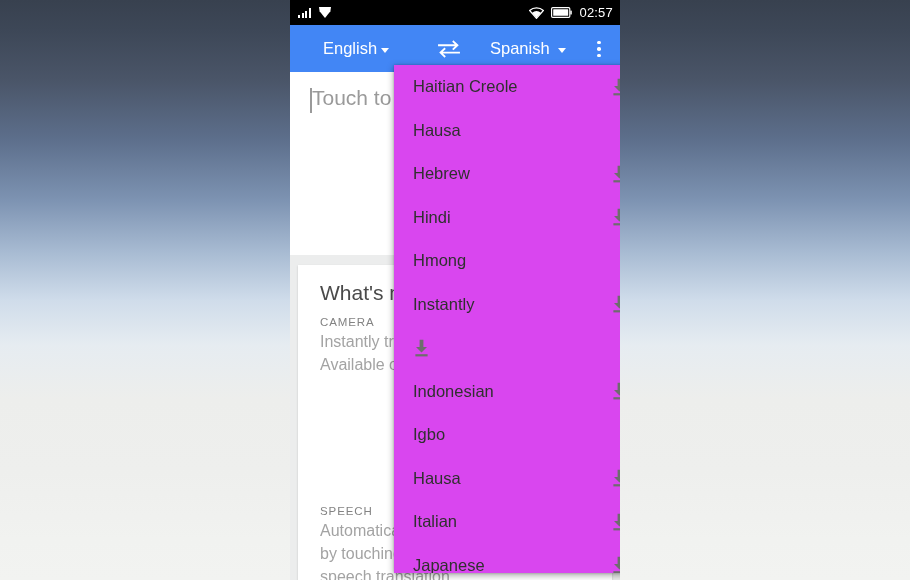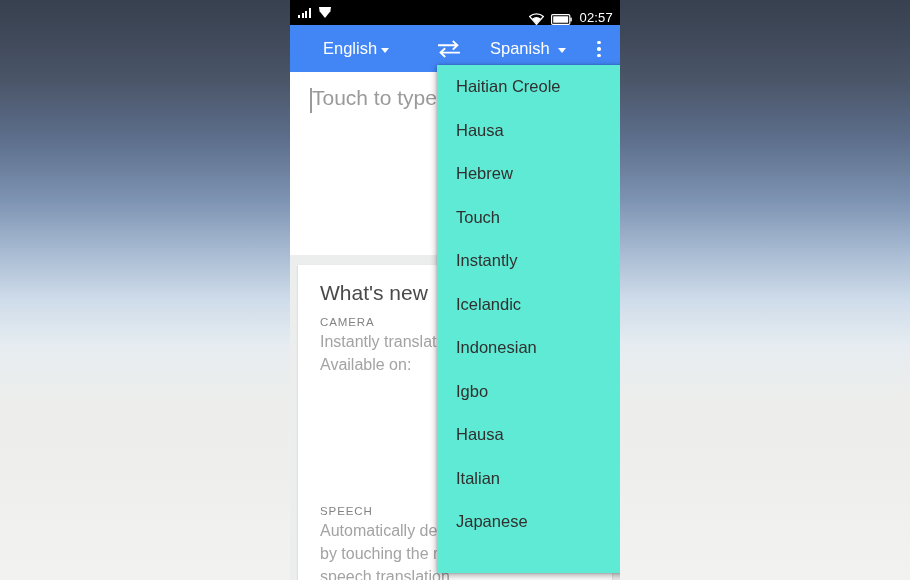--- a/index.html
+++ b/index.html
@@ -59,21 +59,21 @@
     height: 25px;
     display: flex;
     align-items: center;
     gap: 7px;
   }
   .sb-right {
     position: absolute;
     right: 7px; top: 0;
     height: 25px;
     display: flex;
-    align-items: flex-end;
+    align-items: center;
     gap: 7px;
   }
   .sb-time {
     font-size: 13px;
     color: #ffffff;
     letter-spacing: 0.2px;
     font-family: "Liberation Sans", sans-serif;
   }
 
   
@@ -211,25 +211,24 @@
   #speech-sec { position: absolute; left: 22px; top: 240px; }
   #speech-sec .news-body { margin-top: 4px; }
 
   
   #dropdown {
     position: absolute;
     left: 104px;
     top: 65px;
     width: 254px;
     height: 508px;
-    background: #5eead4;
+    background: #d946ef;
     box-shadow: 0 2px 7px rgba(0,0,0,0.38), 0 0 2px rgba(0,0,0,0.2);
     overflow: hidden;
     z-index: 20;
-    margin-left: 43px;
   }
   .dd-item {
     position: relative;
     height: 43.5px;
     display: flex;
     align-items: center;
     padding-left: 19px;
     padding-right: 14px;
     box-sizing: border-box;
   }
@@ -349,31 +348,37 @@
         <span class="dd-label">Hausa</span>
       </div>
       <div class="dd-item">
         <span class="dd-label">Hebrew</span>
         <svg class="dl-icon" viewBox="0 0 17 18">
           <path d="M6.6 0.8 H10.4 V8 H14 L8.5 13.6 L3 8 H6.6 Z" fill="#6d6d6d"></path>
           <rect x="2.4" y="15.2" width="12.2" height="2.2" fill="#6d6d6d"></rect>
         </svg>
       </div>
       <div class="dd-item">
-        <span class="dd-label">Touch</span>
+        <span class="dd-label">Hindi</span>
+        <svg class="dl-icon" viewBox="0 0 17 18">
+          <path d="M6.6 0.8 H10.4 V8 H14 L8.5 13.6 L3 8 H6.6 Z" fill="#6d6d6d"></path>
+          <rect x="2.4" y="15.2" width="12.2" height="2.2" fill="#6d6d6d"></rect>
+        </svg>
+      </div>
+      <div class="dd-item">
+        <span class="dd-label">Hmong</span>
       </div>
       <div class="dd-item">
         <span class="dd-label">Instantly</span>
         <svg class="dl-icon" viewBox="0 0 17 18">
           <path d="M6.6 0.8 H10.4 V8 H14 L8.5 13.6 L3 8 H6.6 Z" fill="#6d6d6d"></path>
           <rect x="2.4" y="15.2" width="12.2" height="2.2" fill="#6d6d6d"></rect>
         </svg>
       </div>
       <div class="dd-item">
-        <span class="dd-label">Icelandic</span>
         <svg class="dl-icon" viewBox="0 0 17 18">
           <path d="M6.6 0.8 H10.4 V8 H14 L8.5 13.6 L3 8 H6.6 Z" fill="#6d6d6d"></path>
           <rect x="2.4" y="15.2" width="12.2" height="2.2" fill="#6d6d6d"></rect>
         </svg>
       </div>
       <div class="dd-item">
         <span class="dd-label">Indonesian</span>
         <svg class="dl-icon" viewBox="0 0 17 18">
           <path d="M6.6 0.8 H10.4 V8 H14 L8.5 13.6 L3 8 H6.6 Z" fill="#6d6d6d"></path>
           <rect x="2.4" y="15.2" width="12.2" height="2.2" fill="#6d6d6d"></rect>

